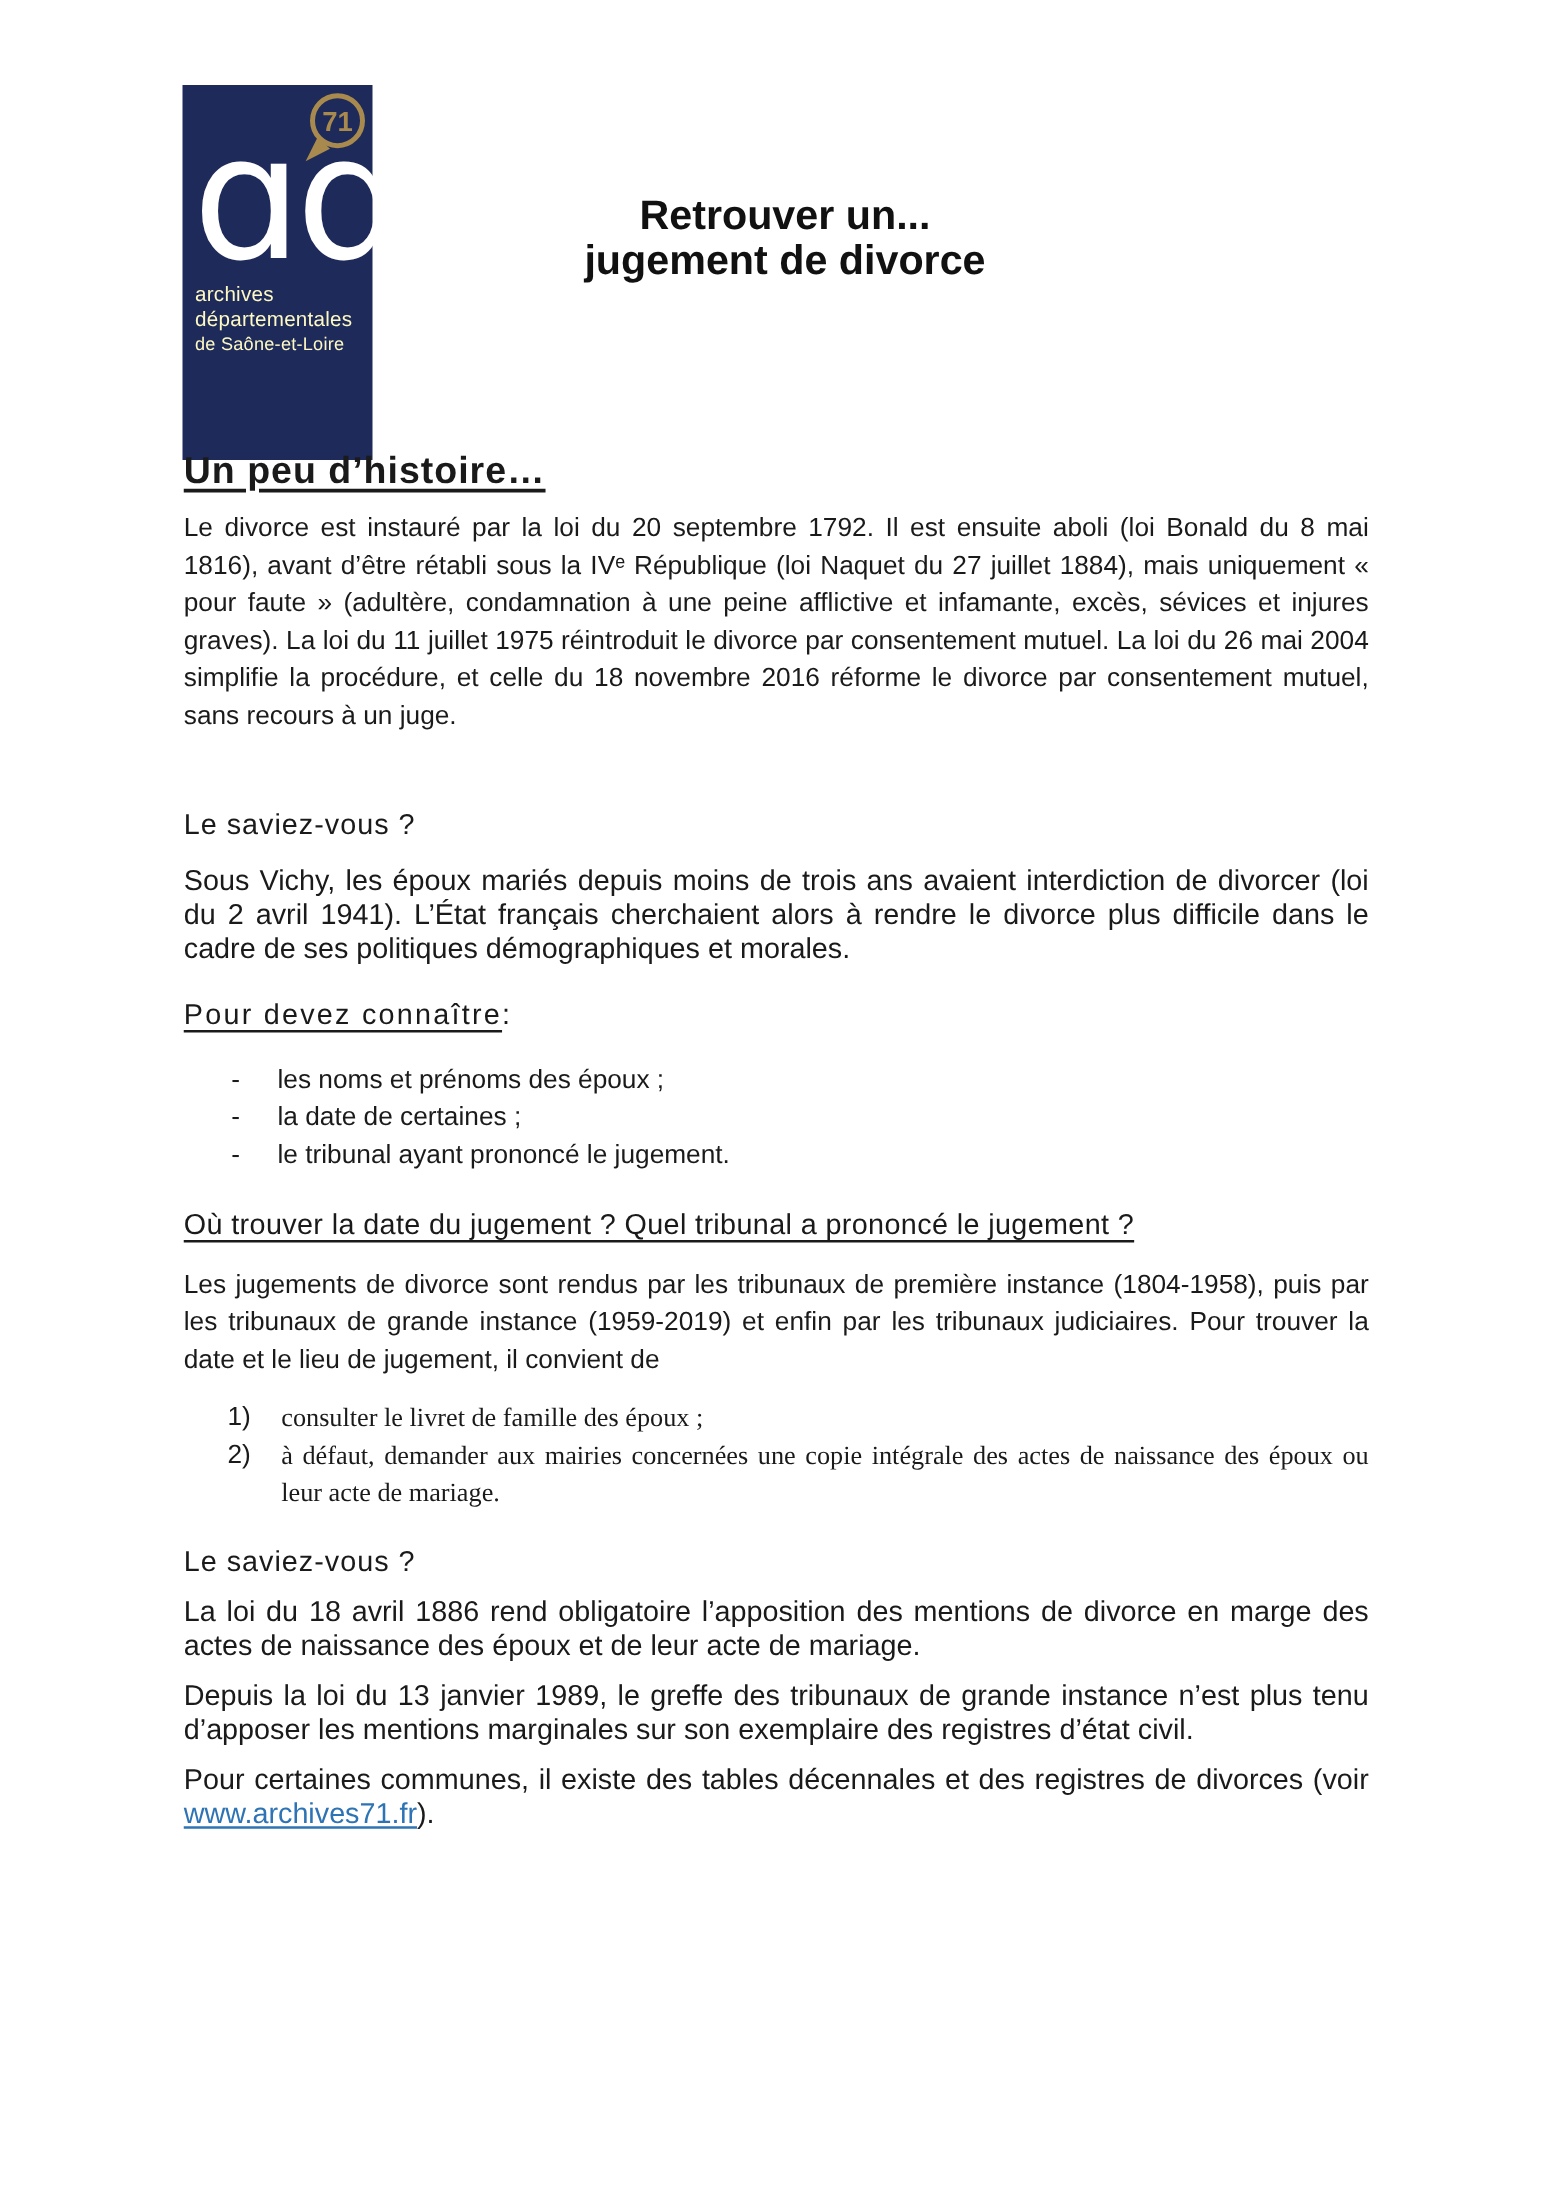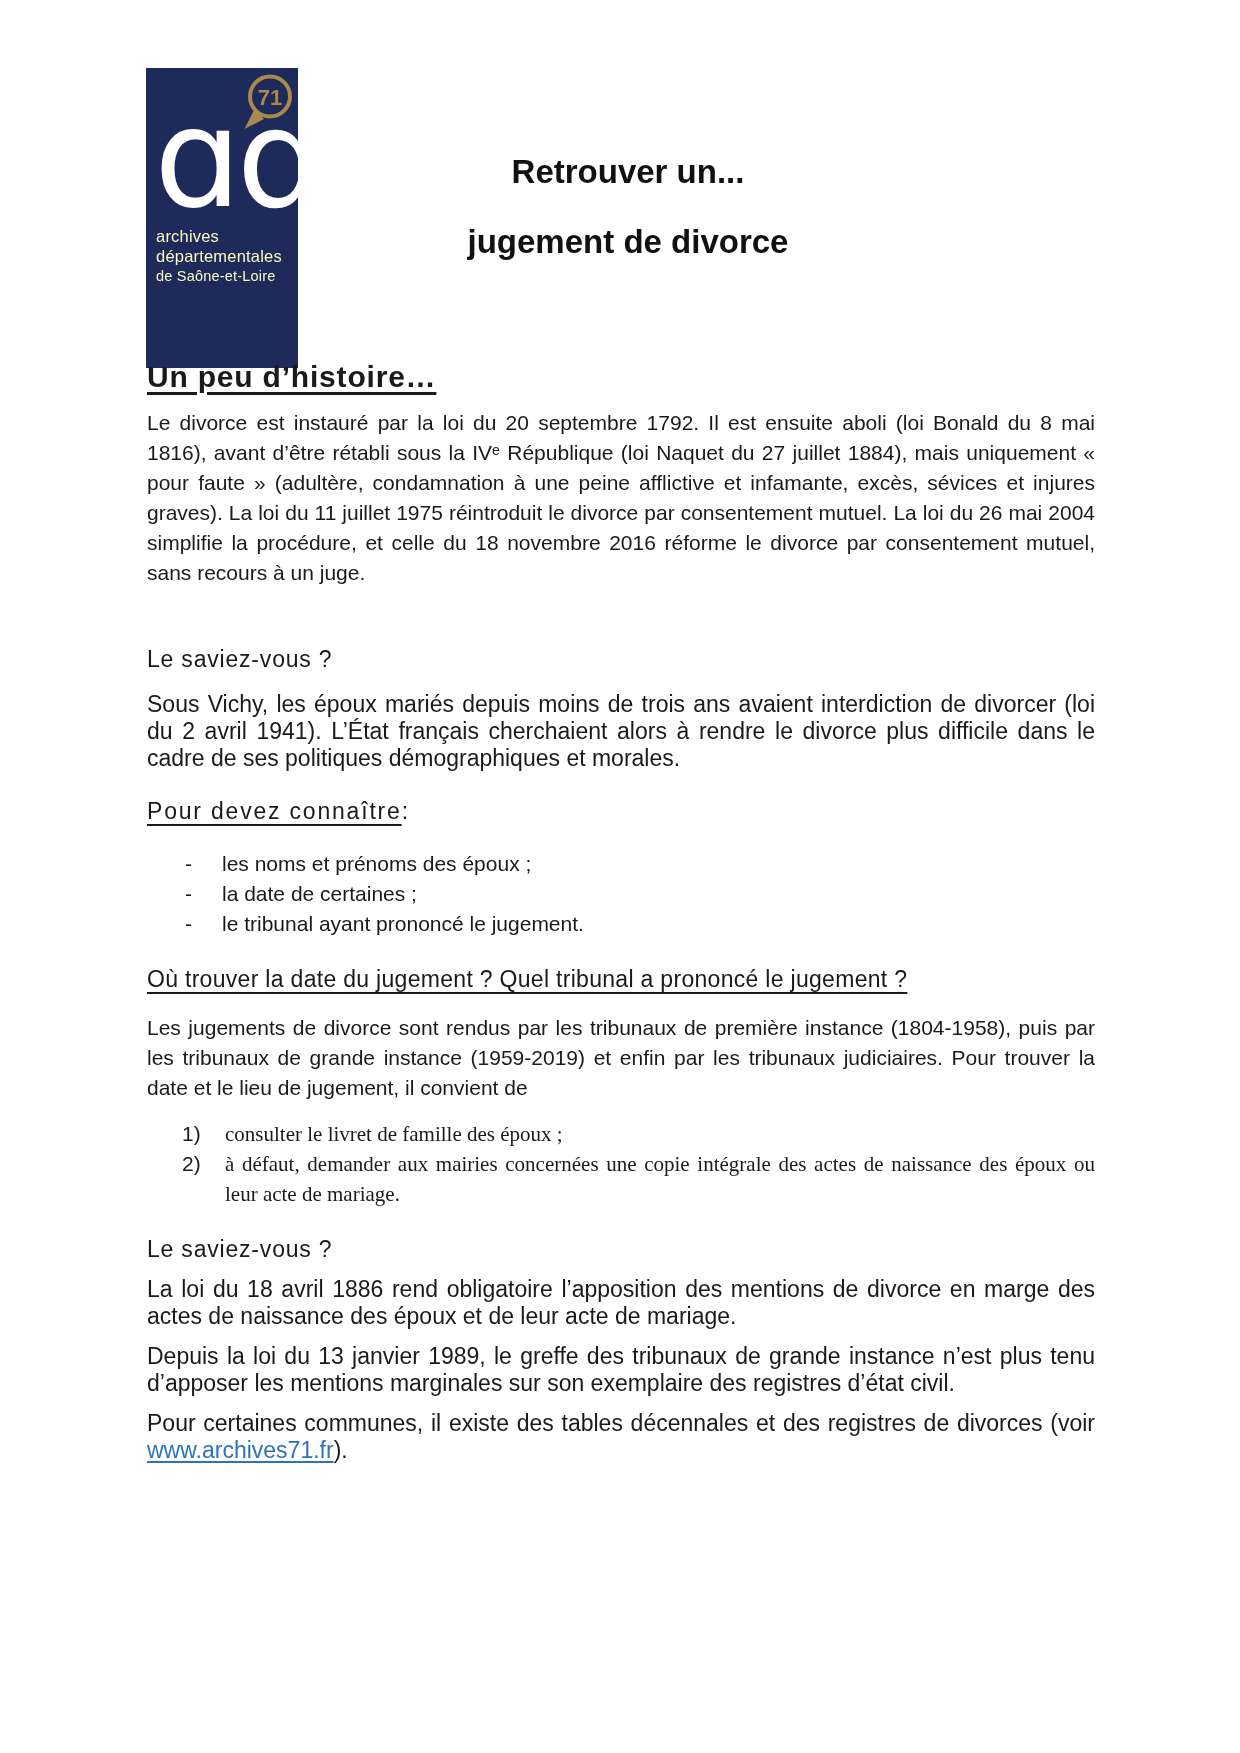--- a/index.html
+++ b/index.html
@@ -51,21 +51,21 @@
   
   .titles {
     position: absolute;
     left: 300px; top: 154px;
     width: 656px;
     text-align: center;
     color: #111111;
     font-weight: bold;
   }
   .titles .t1 { font-size: 33px; line-height: 36px; }
-  .titles .t2 { font-size: 33px; line-height: 36px; margin-top: 34px; }
+  .titles .t2 { font-size: 33px; line-height: 36px; }
 
   
   .blk { position: absolute; left: 147px; width: 948px; }
 
   .h-bold-u {
     font-size: 30px;
     font-weight: bold;
     letter-spacing: 0.8px;
     text-decoration: underline;
     text-decoration-thickness: 2.5px;

